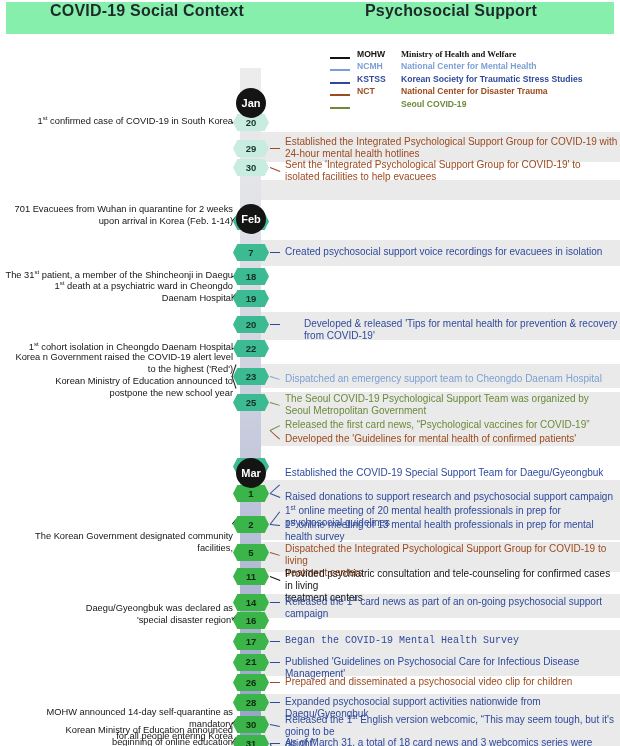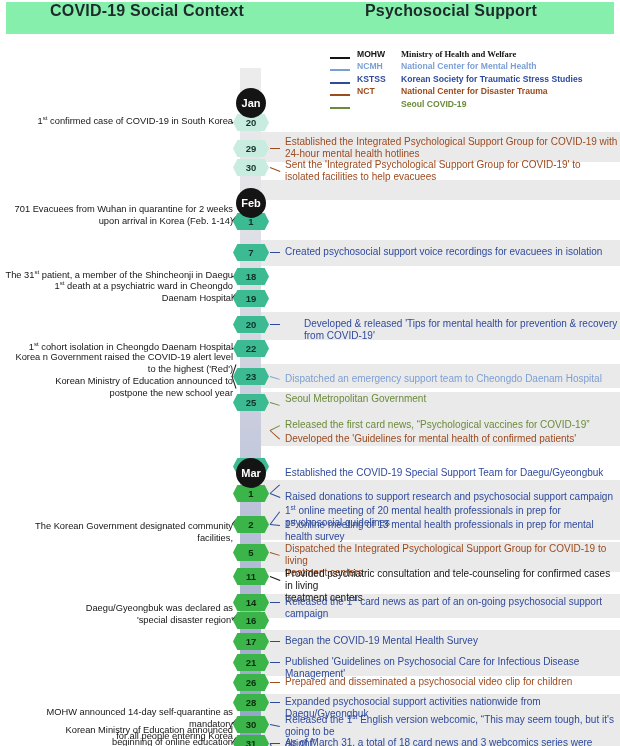--- a/index.html
+++ b/index.html
@@ -162,29 +162,29 @@
       <div class="day feb" style="left: 233px; top: 334px;">23</div>
       <div class="day feb" style="left: 233px; top: 360px;">25</div>
       <div class="day feb" style="left: 233px; top: 384px; margin-top: 40px;">27</div>
       <div class="day mar" style="left: 233px; top: 451px;">1</div>
       <div class="day mar" style="left: 233px; top: 482px;">2</div>
       <div class="day mar" style="left: 233px; top: 510px;">5</div>
       <div class="day mar" style="left: 233px; top: 534px;">11</div>
       <div class="day mar" style="left: 233px; top: 560px;">14</div>
       <div class="day mar" style="left: 233px; top: 578px;">16</div>
       <div class="day mar" style="left: 233px; top: 599px;">17</div>
-      <div class="day mar" style="left: 233px; top: 620px;">21</div>
+      <div class="day mar" style="left: 233px; top: 620px; font-family: Liberation Mono, monospace;">21</div>
       <div class="day mar" style="left: 233px; top: 640px;">26</div>
       <div class="day mar" style="left: 233px; top: 660px;">28</div>
       <div class="day mar" style="left: 233px; top: 682px;">30</div>
       <div class="day mar" style="left: 233px; top: 701px;">31</div>
     </div>
   <div id="months">
       <div class="month" style="left: 236px; top: 54px;">Jan</div>
-      <div class="month" style="left: 236px; top: 154px;">Feb</div>
+      <div class="month" style="left: 236px; top: 170px;">Feb</div>
       <div class="month" style="left: 236px; top: 424px;">Mar</div>
     </div>
   <div id="left-col">
       <div class="lbl-left" style="left: 0px; width: 233px; top: 82.2px;">
         <div>1<sup>st</sup> confirmed case of COVID-19 in South Korea</div>
       </div>
       <div class="lbl-left" style="left: 0px; width: 233px; top: 170.4px;">
         <div>701 Evacuees from Wuhan in quarantine for 2 weeks</div>
         <div>upon arrival in Korea (Feb. 1-14)</div>
       </div>
@@ -199,21 +199,21 @@
         <div>1<sup>st</sup> cohort isolation in Cheongdo Daenam Hospital</div>
       </div>
       <div class="lbl-left" style="left: 0px; width: 233px; top: 318.4px;">
         <div>Korea n Government raised the COVID-19 alert level</div>
         <div>to the highest ('Red')</div>
       </div>
       <div class="lbl-left" style="left: 0px; width: 233px; top: 342.4px;">
         <div>Korean Ministry of Education announced to</div>
         <div>postpone the new school year</div>
       </div>
-      <div class="lbl-left" style="left: 0px; width: 233px; top: 487px;">
+      <div class="lbl-left" style="left: 0px; width: 233px; top: 497px;">
         <div>The Korean Government designated community facilities,</div>
       </div>
       <div class="lbl-left" style="left: 0px; width: 233px; top: 569.4px;">
         <div>Daegu/Gyeongbuk was declared as</div>
         <div>'special disaster region'</div>
       </div>
       <div class="lbl-left" style="left: 0px; width: 233px; top: 673.4px;">
         <div>MOHW announced 14-day self-quarantine as mandatory</div>
         <div>for all people entering Korea</div>
       </div>
@@ -234,20 +234,21 @@
       <div class="ent" style="left: 285px; width: 333px; top: 212.2px; color: rgb(47, 74, 156);">
         <div>Created psychosocial support voice recordings for evacuees in isolation</div>
       </div>
       <div class="ent" style="left: 285px; width: 333px; top: 284.2px; color: rgb(47, 74, 156); margin-left: 19px;">
         <div>Developed &amp; released 'Tips for mental health for prevention &amp; recovery from COVID-19'</div>
       </div>
       <div class="ent" style="left: 285px; width: 333px; top: 339.2px; color: rgb(123, 159, 212);">
         <div>Dispatched an emergency support team to Cheongdo Daenam Hospital</div>
       </div>
       <div class="ent" style="left: 285px; width: 333px; top: 359.4px; color: rgb(107, 139, 58);">
+        <div>The Seoul COVID-19 Psychological Support Team was organized by</div>
         <div>Seoul Metropolitan Government</div>
       </div>
       <div class="ent" style="left: 285px; width: 333px; top: 385.2px; color: rgb(107, 139, 58);">
         <div>Released the first card news, “Psychological vaccines for COVID-19”</div>
       </div>
       <div class="ent" style="left: 285px; width: 333px; top: 399.2px; color: rgb(156, 74, 30);">
         <div>Developed the 'Guidelines for mental health of confirmed patients'</div>
       </div>
       <div class="ent" style="left: 285px; width: 333px; top: 433px; color: rgb(47, 74, 156);">
         <div>Established the COVID-19 Special Support Team for Daegu/Gyeongbuk</div>
@@ -265,21 +266,21 @@
         <div>Dispatched the Integrated Psychological Support Group for COVID-19 to living</div>
         <div>treatment centers</div>
       </div>
       <div class="ent" style="left: 285px; width: 333px; top: 534.4px; color: rgb(20, 20, 20);">
         <div>Provided psychiatric consultation and tele-counseling for confirmed cases in living</div>
         <div>treatment centers</div>
       </div>
       <div class="ent" style="left: 285px; width: 333px; top: 562.2px; color: rgb(47, 74, 156);">
         <div>Released the 1<sup>st</sup> card news as part of an on-going psychosocial support campaign</div>
       </div>
-      <div class="ent" style="left: 285px; width: 333px; top: 601.2px; color: rgb(47, 74, 156);">
+      <div class="ent" style="left: 285px; width: 333px; top: 601.2px; color: rgb(47, 74, 156); font-family: Liberation Mono, monospace;">
         <div>Began the COVID-19 Mental Health Survey</div>
       </div>
       <div class="ent" style="left: 285px; width: 333px; top: 622.2px; color: rgb(47, 74, 156);">
         <div>Published 'Guidelines on Psychosocial Care for Infectious Disease Management'</div>
       </div>
       <div class="ent" style="left: 285px; width: 333px; top: 642.2px; color: rgb(156, 74, 30);">
         <div>Prepared and disseminated a psychosocial video clip for children</div>
       </div>
       <div class="ent" style="left: 285px; width: 333px; top: 662.2px; color: rgb(47, 74, 156);">
         <div>Expanded psychosocial support activities nationwide from Daegu/Gyeongbuk</div>

